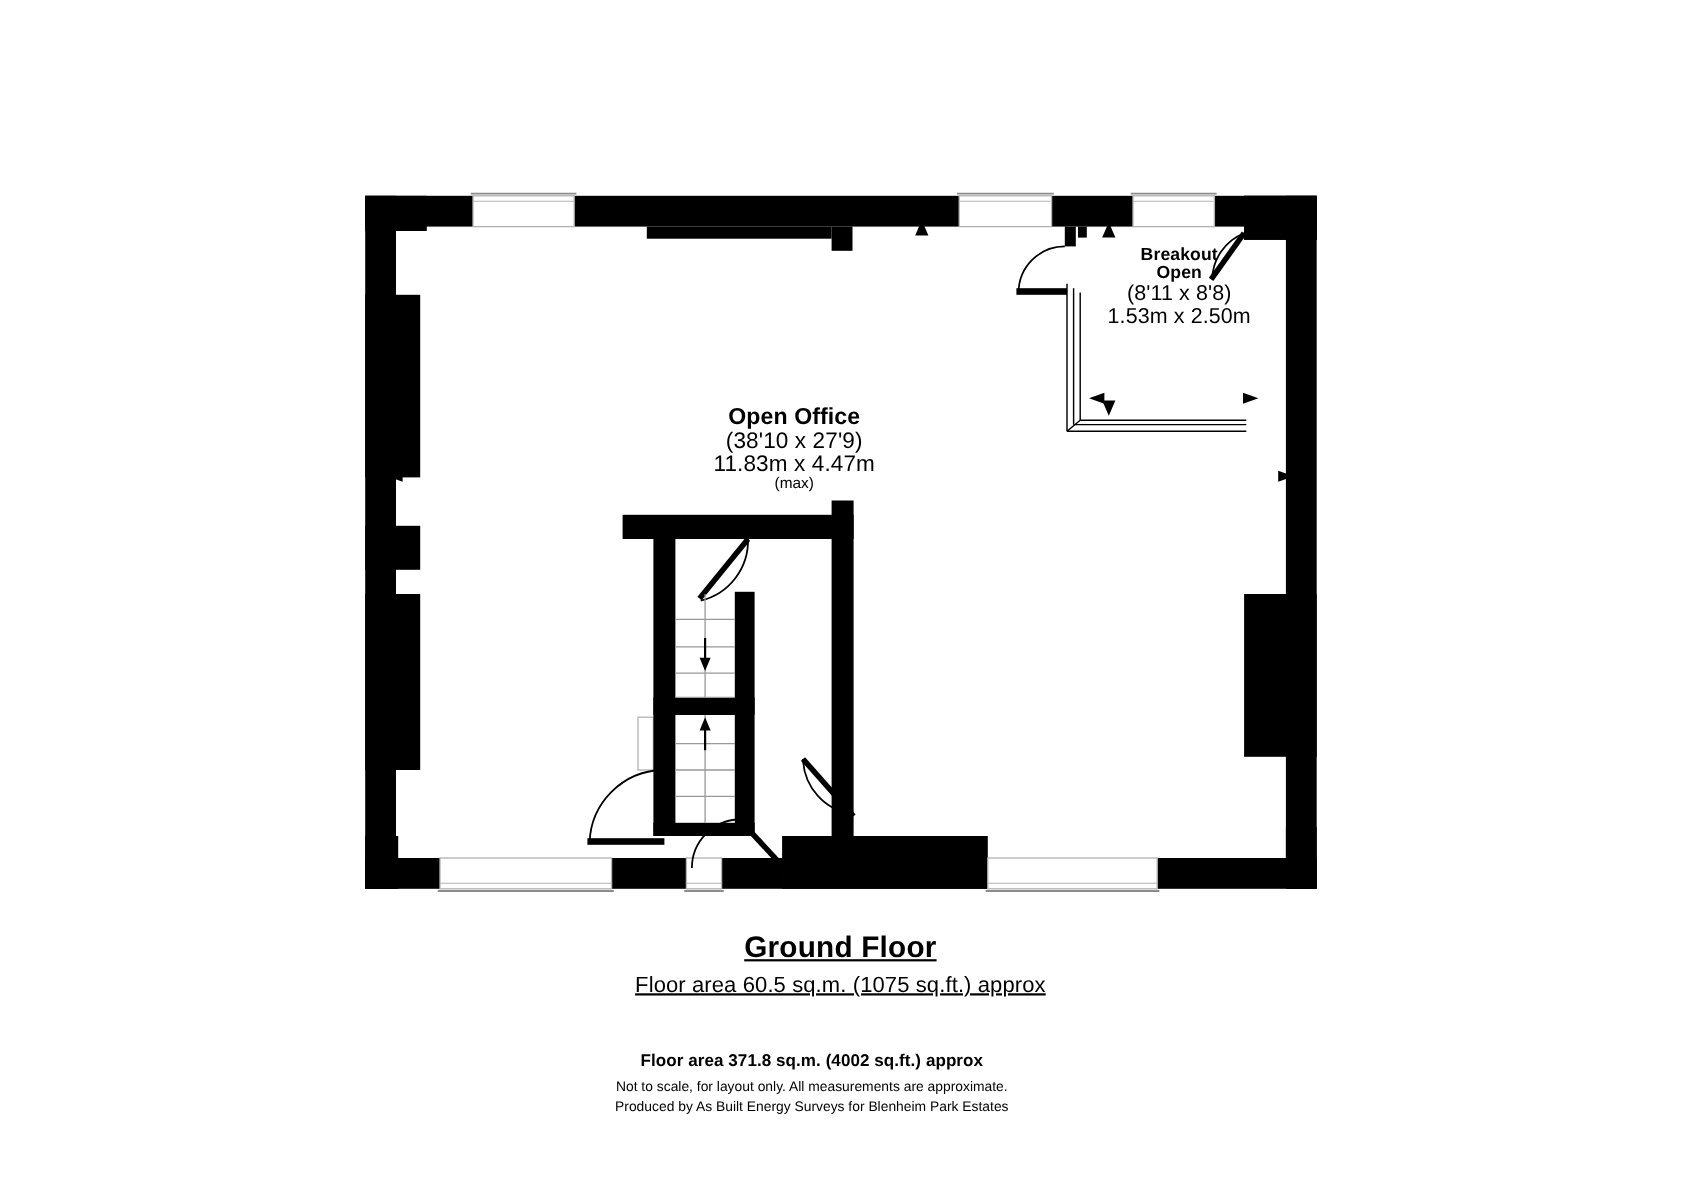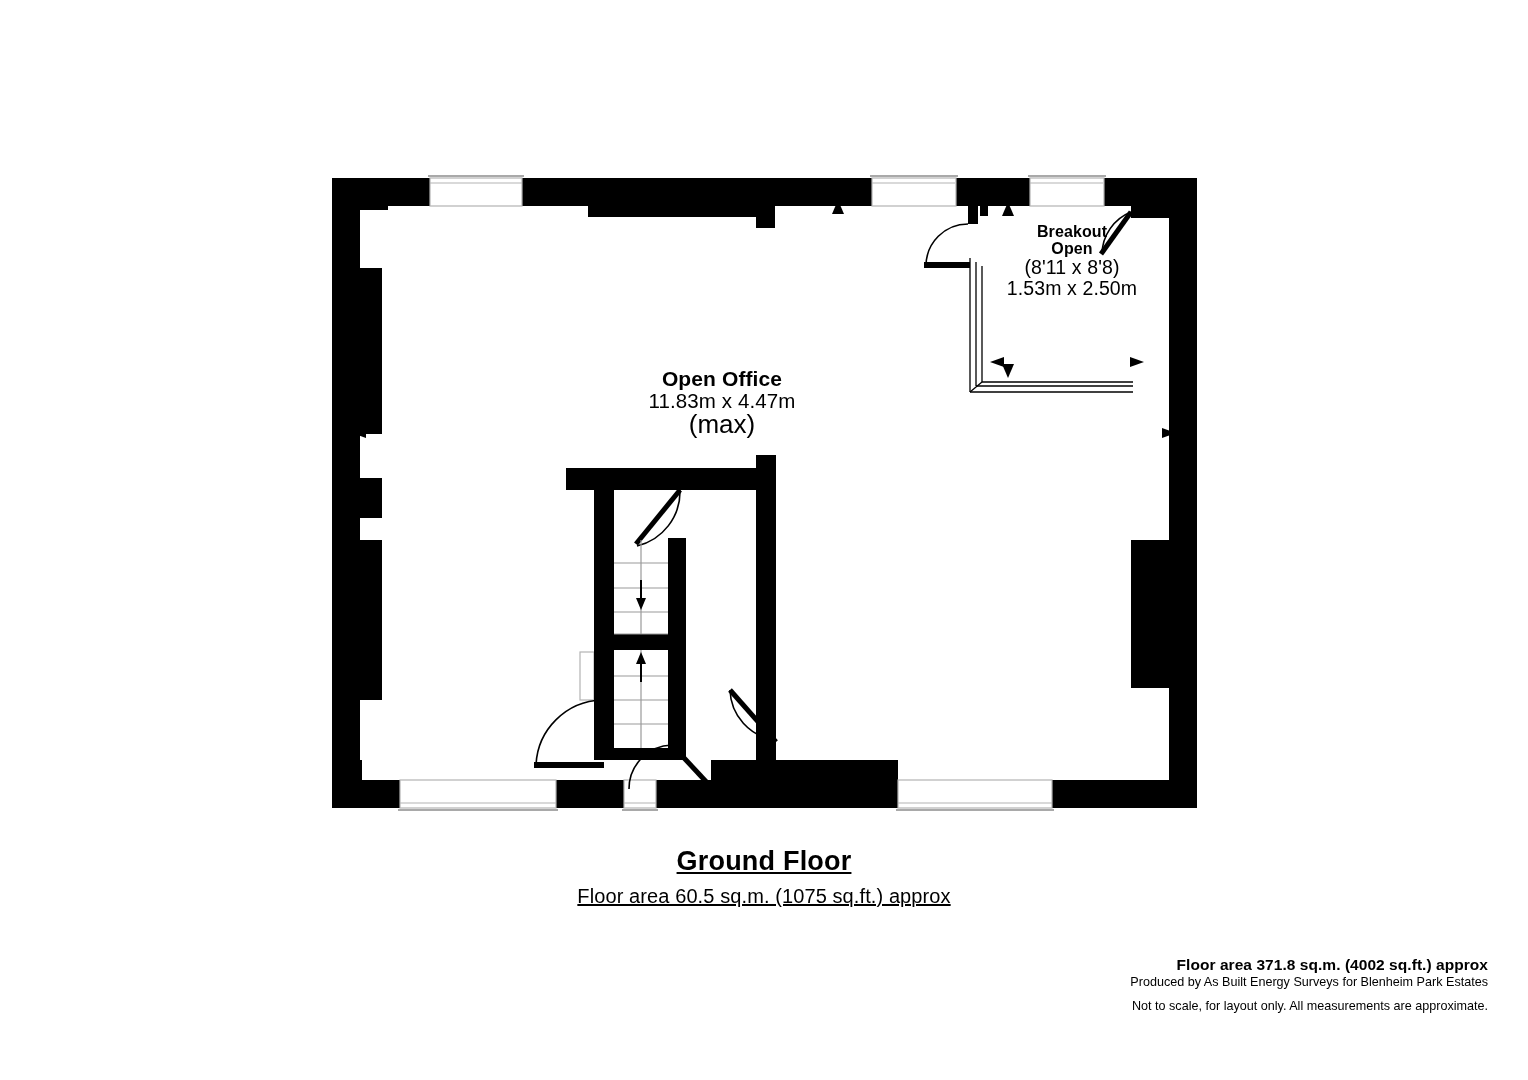--- a/index.html
+++ b/index.html
@@ -41,21 +41,21 @@
     font-size: 21px;
     letter-spacing: 0.1px;
   }
   .room-dim {
     font-weight: normal;
     font-size: 20.5px;
     letter-spacing: 0.1px;
   }
   .room-max {
     font-weight: normal;
-    font-size: 26px;
+    font-size: 14px;
   }
   #open-office-label {
     left: 562px;
     top: 368px;
     width: 320px;
   }
   #breakout-room-label {
     left: 962px;
     top: 224px;
     width: 220px;
@@ -79,24 +79,24 @@
   }
   #floor-area-line {
     font-size: 20px;
     font-weight: normal;
     letter-spacing: 0.1px;
     margin-top: 7px;
     line-height: 1.2;
   }
   #footer-block {
     position: absolute;
-    left: 12px;
+    left: 0;
     top: 955px;
     width: 1476px;
-    text-align: right;
+    text-align: center;
   }
   #footer-total-area {
     font-size: 15.5px;
     font-weight: bold;
     letter-spacing: 0.05px;
     line-height: 1.25;
   }
   #footer-disclaimer {
     font-size: 12.6px;
     font-weight: normal;
@@ -318,35 +318,36 @@
 
       <g>
         <polygon points="1008,378 1002,364 1014,364"></polygon>
       </g>
     </g>
 
   </svg>
 
   <div class="room-label" id="open-office-label">
     <div class="room-name">Open Office</div>
+    <div class="room-dim">(38'10 x 27'9)</div>
     <div class="room-dim">11.83m x 4.47m</div>
     <div class="room-max">(max)</div>
   </div>
 
   <div class="room-label" id="breakout-room-label">
     <div class="room-name">Breakout</div>
     <div class="room-name">Open</div>
     <div class="room-dim">(8'11 x 8'8)</div>
     <div class="room-dim">1.53m x 2.50m</div>
   </div>
 
   <div id="floor-title-block">
     <div id="floor-title">Ground Floor</div>
     <div id="floor-area-line">Floor area 60.5 sq.m. (1075 sq.ft.) approx</div>
   </div>
 
   <div id="footer-block">
     <div id="footer-total-area">Floor area 371.8 sq.m. (4002 sq.ft.) approx</div>
+    <div id="footer-disclaimer">Not to scale, for layout only. All measurements are approximate.</div>
     <div id="footer-producer">Produced by As Built Energy Surveys for Blenheim Park Estates</div>
-    <div id="footer-disclaimer">Not to scale, for layout only. All measurements are approximate.</div>
   </div>
 
 </div>
 
 </body></html>

